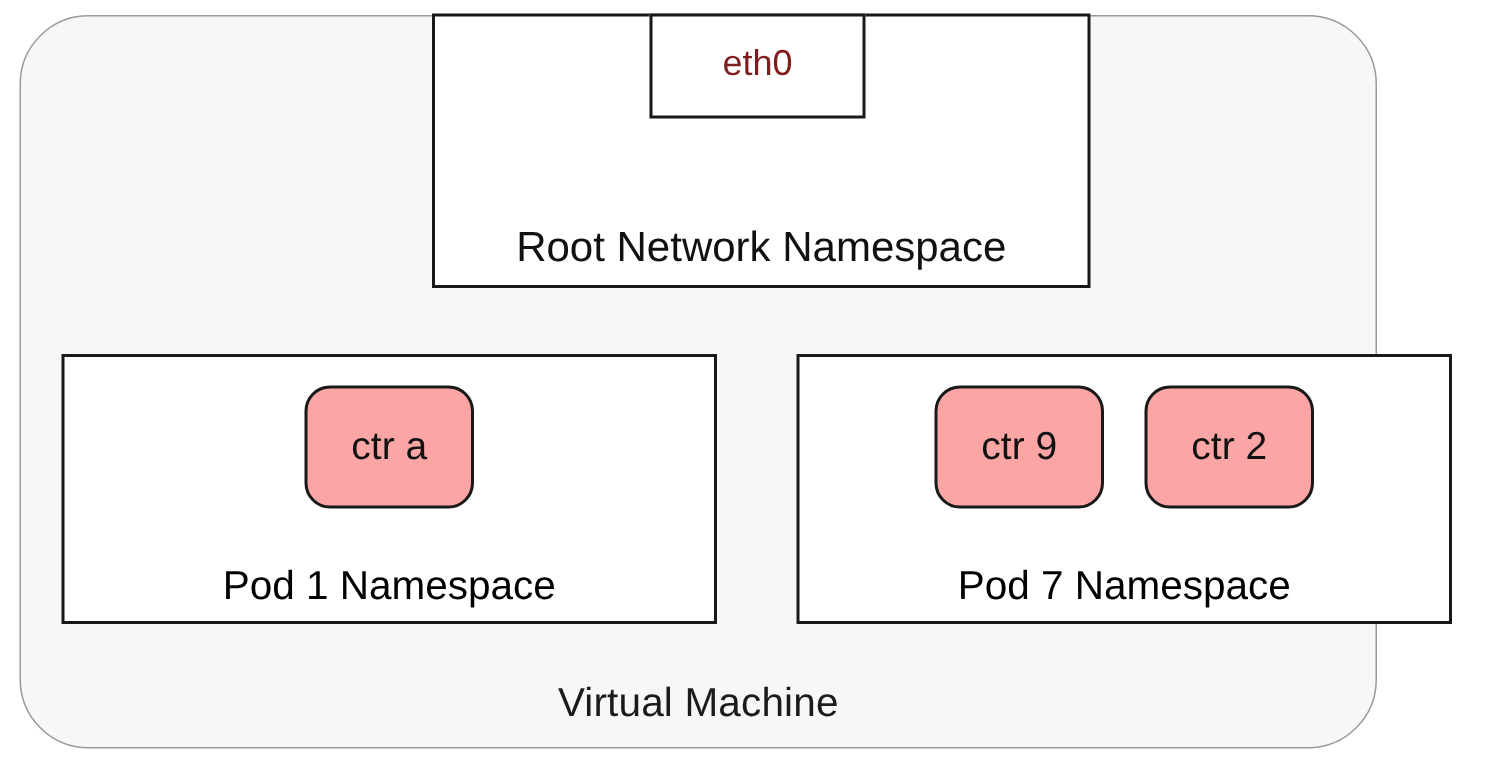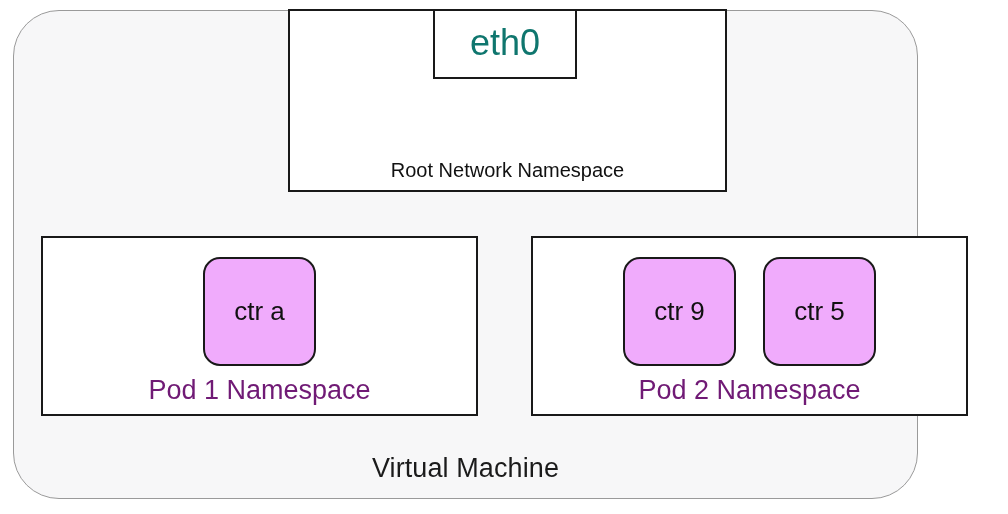--- a/index.html
+++ b/index.html
@@ -53,42 +53,42 @@
     box-sizing: border-box;
     background: #ffffff;
     border: 2.5px solid #191919;
   }
   .root-ns-label {
     position: absolute;
     left: 0;
     right: 0;
     bottom: 8px;
     text-align: center;
-    font-size: 20px;
+    font-size: 28px;
     color: #111111;
     line-height: 1.2;
   }
 
   
   .eth0-box {
     position: absolute;
     left: 433px;
     top: 9px;
     width: 144px;
     height: 70px;
     box-sizing: border-box;
     background: #ffffff;
     border: 2.5px solid #191919;
     display: flex;
     align-items: center;
     justify-content: center;
   }
   .eth0-label {
-    font-size: 36px;
-    color: #0f766e;
+    font-size: 24px;
+    color: #7f1d1d;
     line-height: 1;
     position: relative;
     top: -1px;
   }
 
   
   .pod-box {
     position: absolute;
     top: 236px;
     height: 180px;
@@ -99,43 +99,43 @@
   .pod-1 { left: 41px;  width: 437px; }
   .pod-2 { left: 531px; width: 437px; }
 
   .pod-label {
     position: absolute;
     left: 0;
     right: 0;
     bottom: 8px;
     text-align: center;
     font-size: 27px;
-    color: #701a75;
+    color: #000000;
     line-height: 1.2;
     margin-top: 25px;
   }
 
   .ctr-row {
     position: absolute;
     left: 0;
     right: 0;
     top: 19px;
     height: 110px;
     display: flex;
     justify-content: center;
     align-items: flex-start;
   }
   .ctr-row.two  { gap: 55px; }
   .ctr-row.three { gap: 27px; }
 
   .ctr-box {
     width: 113px;
-    height: 109px;
+    height: 82px;
     box-sizing: border-box;
-    background: #f0abfc;
+    background: #fca5a5;
     border: 2.5px solid #191919;
     border-radius: 17px;
     display: flex;
     align-items: center;
     justify-content: center;
   }
   .ctr-label {
     font-size: 26px;
     color: #111111;
     line-height: 1;
@@ -169,19 +169,19 @@
     </div>
     <div class="pod-label">Pod 1 Namespace</div>
   </div>
 
   <div class="pod-box pod-2">
     <div class="ctr-row three">
       <div class="ctr-box">
         <span class="ctr-label">ctr 9</span>
       </div>
       <div class="ctr-box">
-        <span class="ctr-label">ctr 5</span>
+        <span class="ctr-label">ctr 2</span>
       </div>
     </div>
-    <div class="pod-label">Pod 2 Namespace</div>
+    <div class="pod-label">Pod 7 Namespace</div>
   </div>
 
 </div>
 
 </body></html>

